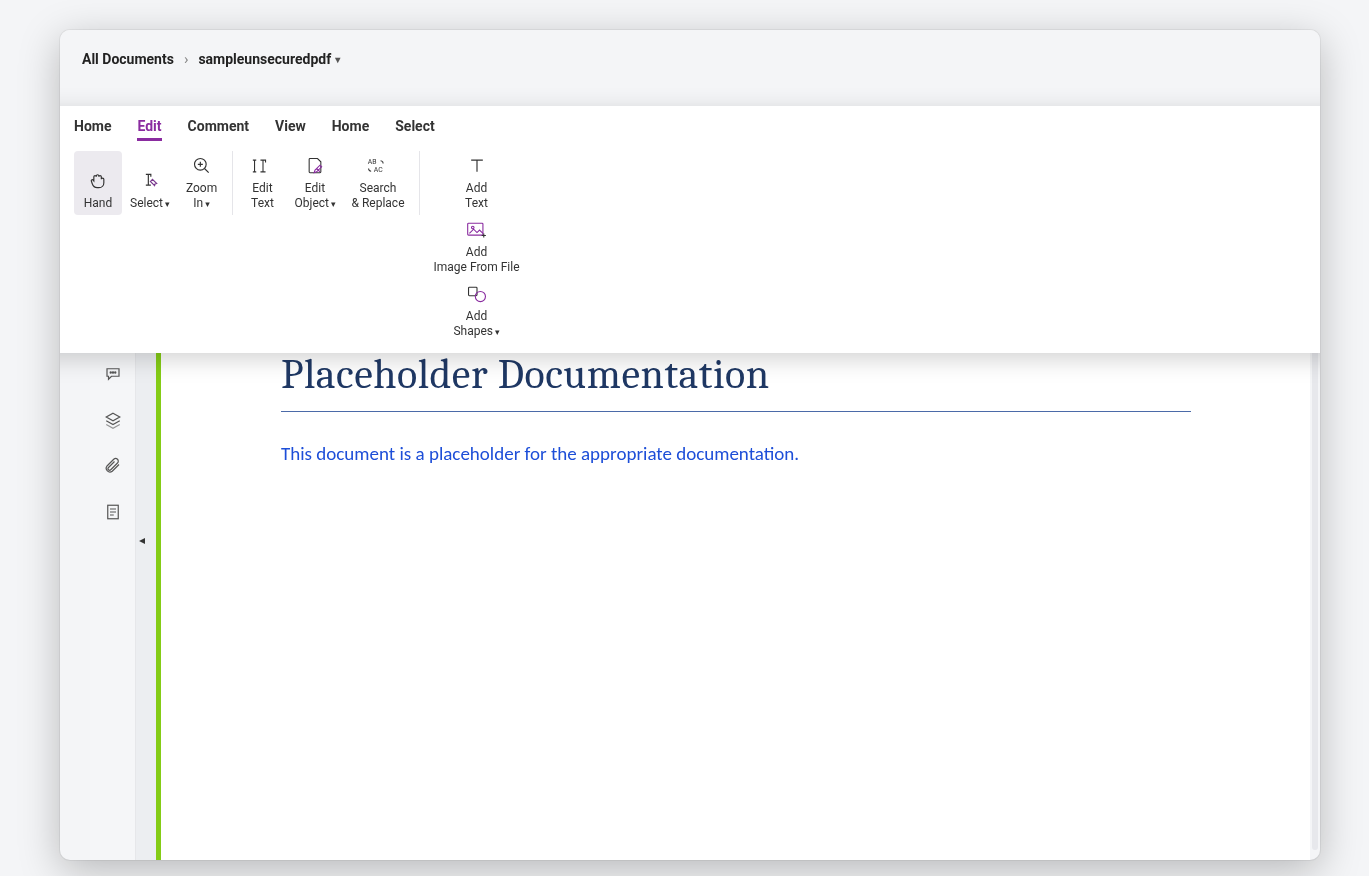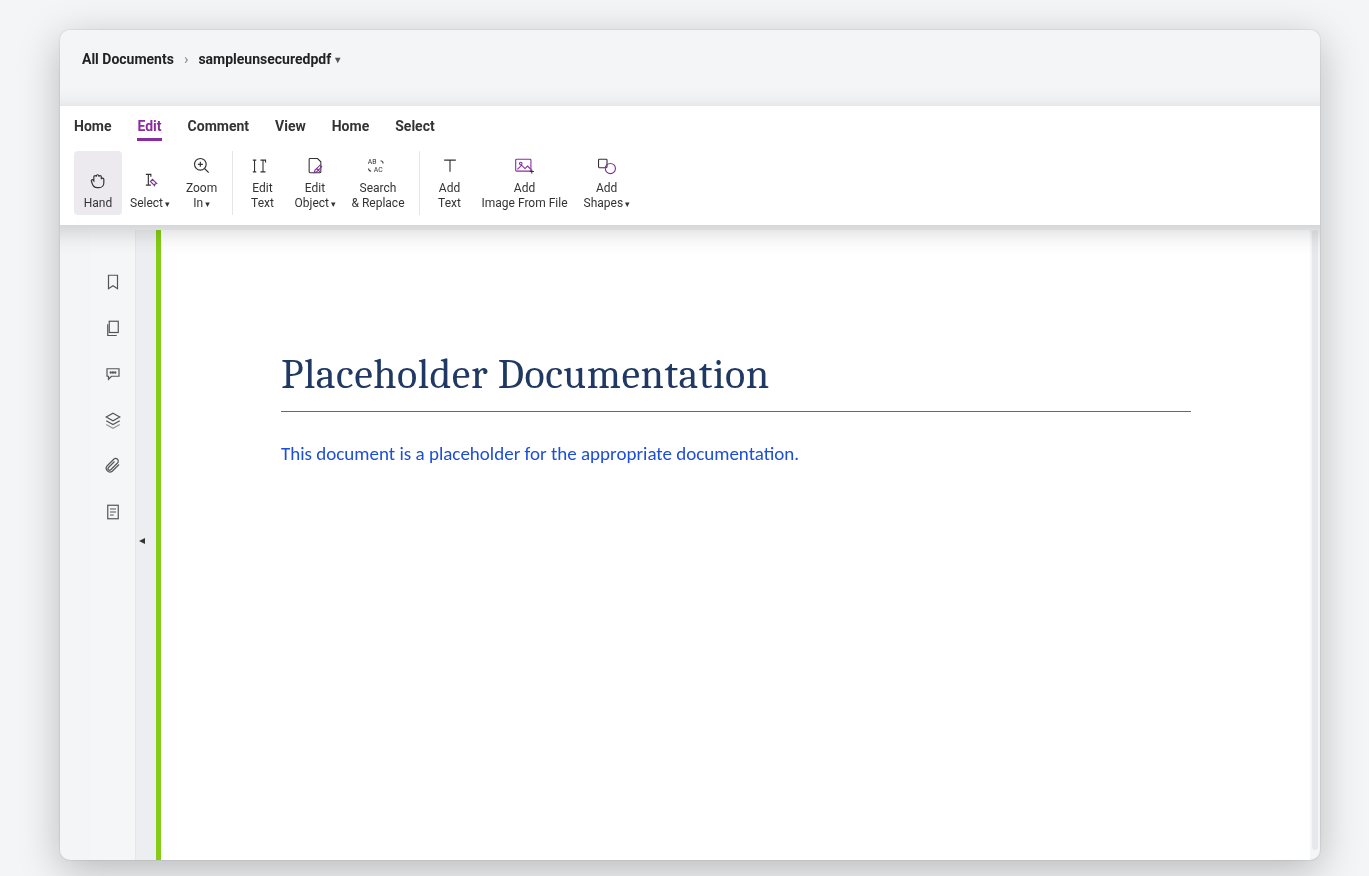--- a/index.html
+++ b/index.html
@@ -61,21 +61,21 @@
   .toolbar {
     display: flex;
     align-items: flex-start;
   }
   .tool-group {
     display: flex;
     border-right: 1px solid #e5e5e9;
     padding-right: 6px;
     margin-right: 6px;
   }
-  .tool-group:last-child { border-right: none; }
+  .tool-group:last-child { border-right: none; flex-direction: column; }
   .tool-btn {
     display: flex;
     flex-direction: column;
     align-items: center;
     justify-content: flex-end;
     min-width: 48px;
     padding: 4px 8px 4px 8px;
     border-radius: 4px;
     cursor: pointer;
     font-size: 12px;

